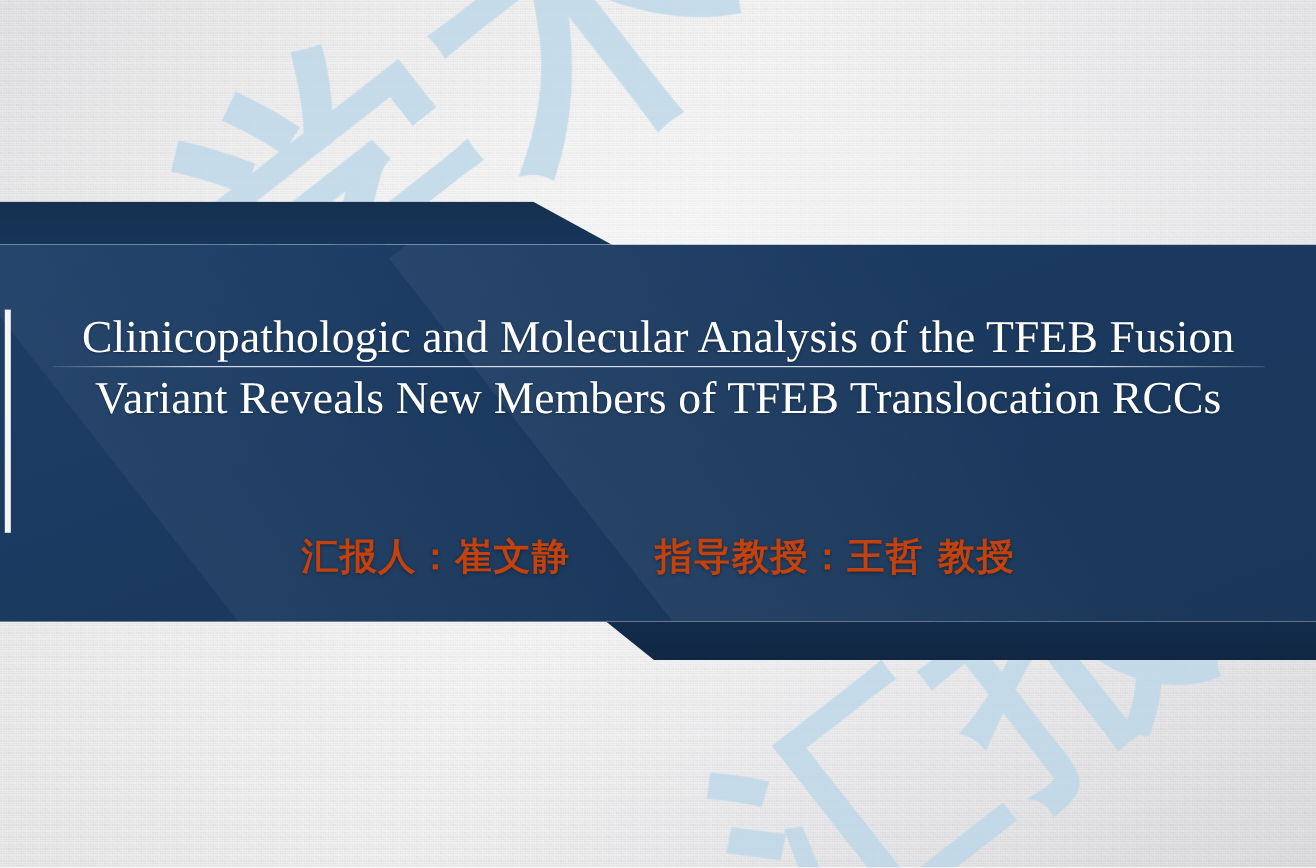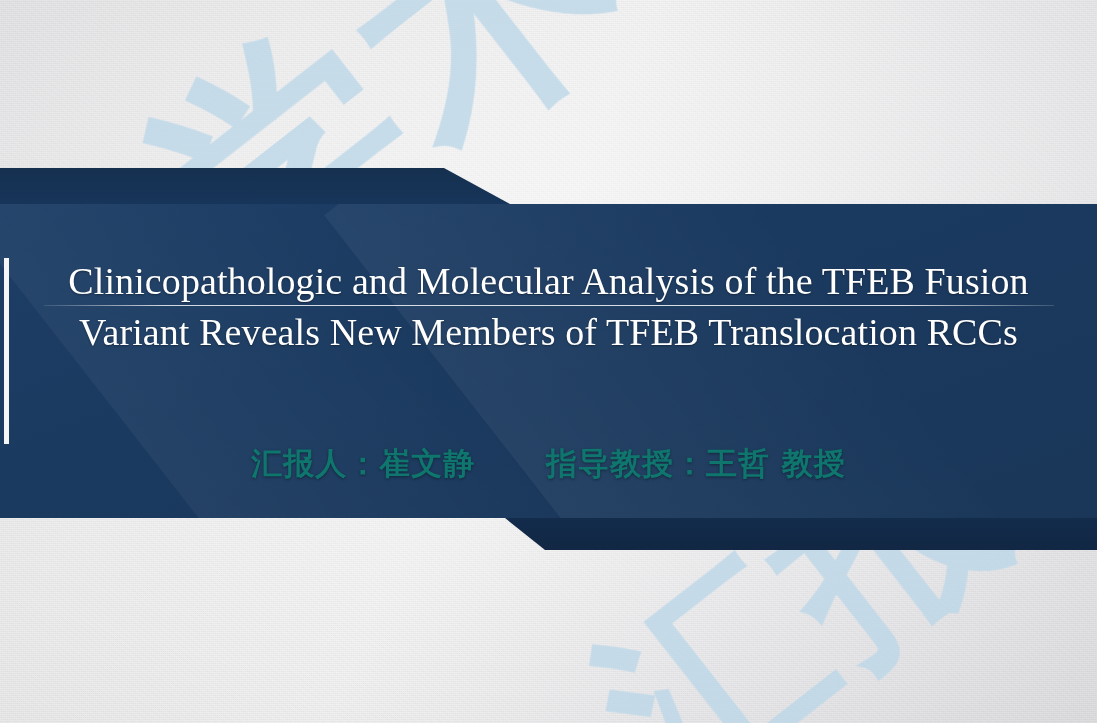--- a/index.html
+++ b/index.html
@@ -181,21 +181,21 @@
   }
 
   
   .presenter {
     position: absolute;
     left: 0;
     top: 443px;
     width: 1097px;
     z-index: 4;
     text-align: center;
-    color: #0f766e;
+    color: #c2410c;
     font-family: "DejaVu Sans", "Liberation Sans", sans-serif;
     font-weight: 700;
     font-size: 31px;
     letter-spacing: 1px;
     text-shadow: 0 1px 3px rgba(0,0,0,.4);
     white-space: pre;
   }
 </style>
 </head>
 <body>

